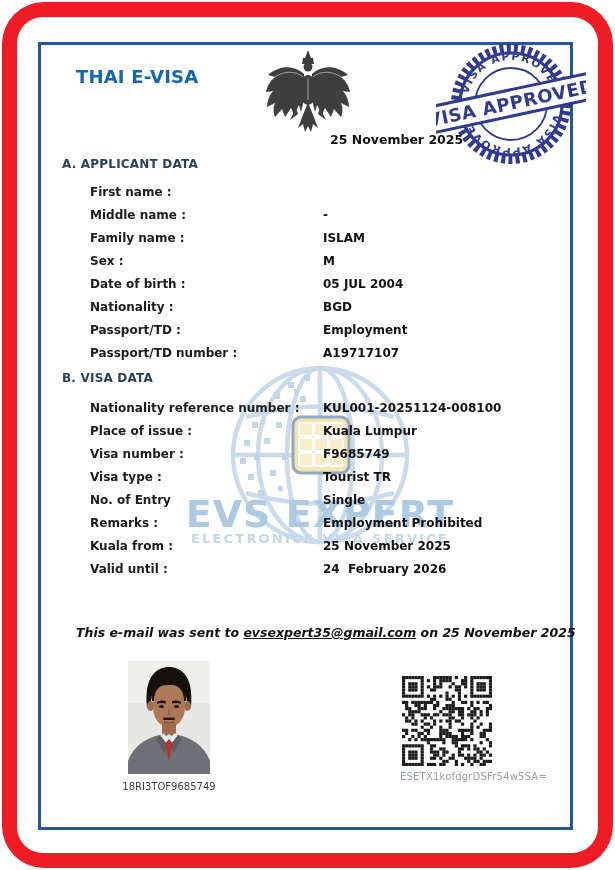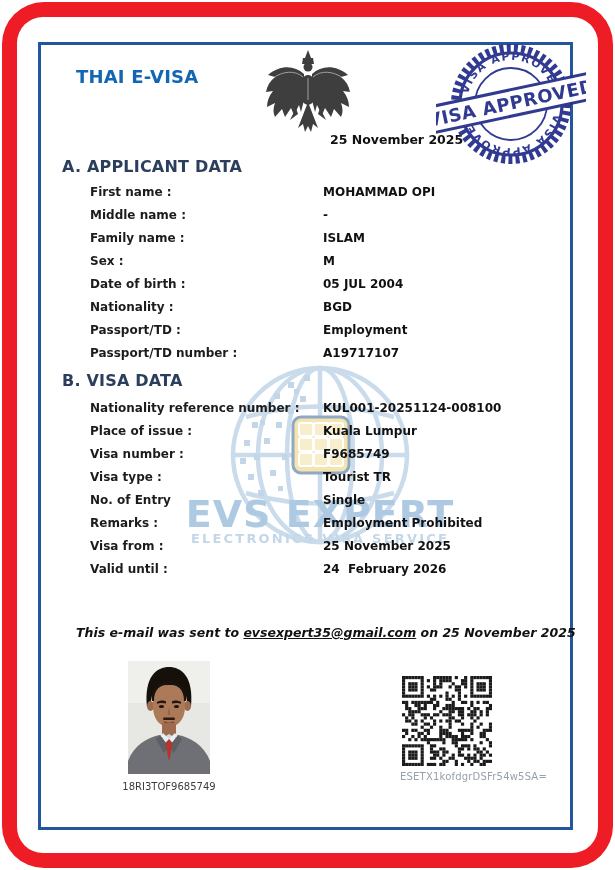--- a/index.html
+++ b/index.html
@@ -9,21 +9,21 @@
 
   .red-frame  { inset:2px; background:#ee1c25; border-radius:42px; }
   .white-card { inset:17px; background:#ffffff; border-radius:26px; }
   .blue-frame { left:38px; top:42px; width:535px; height:788px; border:3px solid #2456a0; z-index:1; }
 
   .title { left:76px; top:66px; font-size:18px; font-weight:800; color:#1266b2; letter-spacing:0.2px; z-index:2; }
   .garuda { left:263px; top:50px; z-index:2; }
   .issue-date { left:330px; top:132px; font-size:12.5px; font-weight:700; color:#111; z-index:2; }
   .stamp { left:436px; top:41px; z-index:6; opacity:0.95; }
 
-  .sec-heading { font-size:16px; font-weight:800; color:#2b3f5c; letter-spacing:0.2px; z-index:2; }
+  .sec-heading { font-size:12px; font-weight:800; color:#2b3f5c; letter-spacing:0.2px; z-index:2; }
   .sec-a { left:62px; top:157px; }
   .sec-b { left:62px; top:371px; }
 
   .fields { left:90px; width:470px; z-index:2; }
   .fields-a { top:181px; }
   .fields-b { top:397px; }
   .row { display:flex; height:23px; line-height:23px; }
   .lbl { width:233px; font-size:12px; font-weight:700; color:#1c1c1c; flex:none; }
   .val { font-size:12px; font-weight:700; color:#111; white-space:pre-wrap; }
 
@@ -145,21 +145,20 @@
       </g>
     </g>
   </svg>
   <div class="abs wm-title">EVS EXPERT</div>
   <div class="abs wm-sub">ELECTRONICS VISA SERVICE</div>
 
   <div class="abs sec-heading sec-a">A. APPLICANT DATA</div>
   <div class="abs fields fields-a">
     <div class="row">
       <span class="lbl">First name :</span>
-      <span class="val">MOHAMMAD OPI</span>
     </div>
     <div class="row">
       <span class="lbl">Middle name :</span>
       <span class="val">-</span>
     </div>
     <div class="row">
       <span class="lbl">Family name :</span>
       <span class="val">ISLAM</span>
     </div>
     <div class="row">
@@ -204,21 +203,21 @@
     </div>
     <div class="row">
       <span class="lbl">No. of Entry</span>
       <span class="val">Single</span>
     </div>
     <div class="row">
       <span class="lbl">Remarks :</span>
       <span class="val">Employment Prohibited</span>
     </div>
     <div class="row">
-      <span class="lbl">Visa from :</span>
+      <span class="lbl">Kuala from :</span>
       <span class="val">25 November 2025</span>
     </div>
     <div class="row">
       <span class="lbl">Valid until :</span>
       <span class="val">24  February 2026</span>
     </div>
   </div>
 
   <div class="abs email-line"><span>This e-mail was sent to </span><span class="email-link">evsexpert35@gmail.com</span><span> on 25 November 2025</span></div>
 

